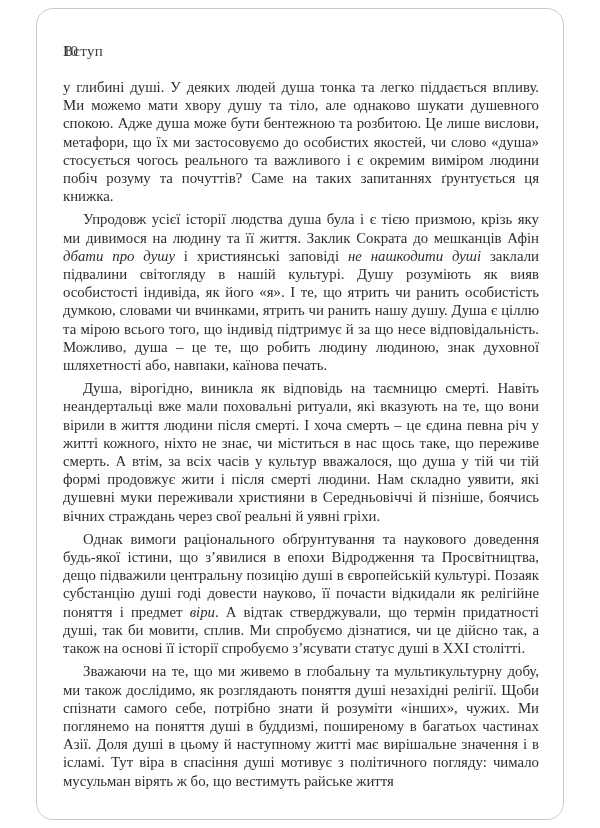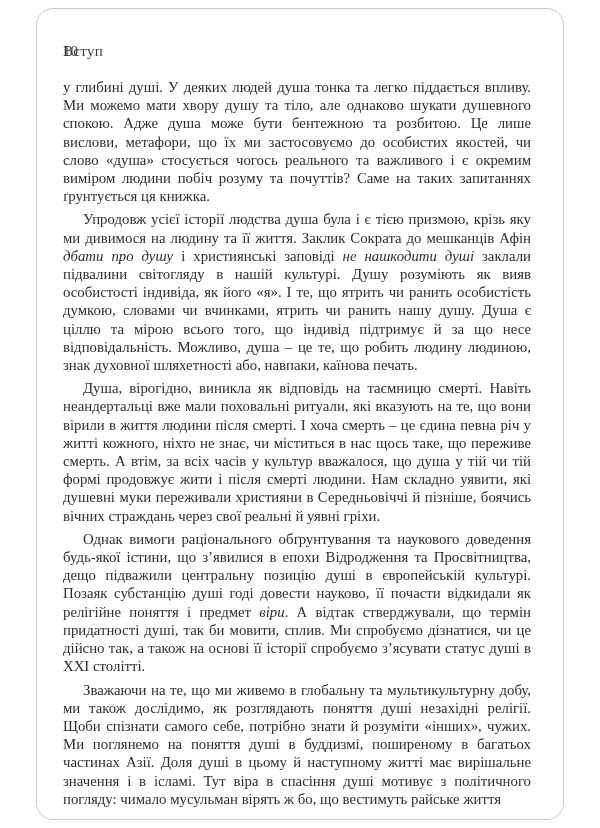--- a/index.html
+++ b/index.html
@@ -46,21 +46,21 @@
     text-align: left;
     letter-spacing: 0.3px;
   }
   .page-body {
     color: #2e2e2e;
     font-size: 14.8px;
     line-height: 18.2px;
     text-align: justify;
   }
   .para {
-    margin: 0 8px 5px 0;
+    margin: 0 0 5px 0;
     padding: 0;
   }
   .para.indent {
     text-indent: 20px;
   }
   .para em {
   }
 </style>
 </head>
 <body>

